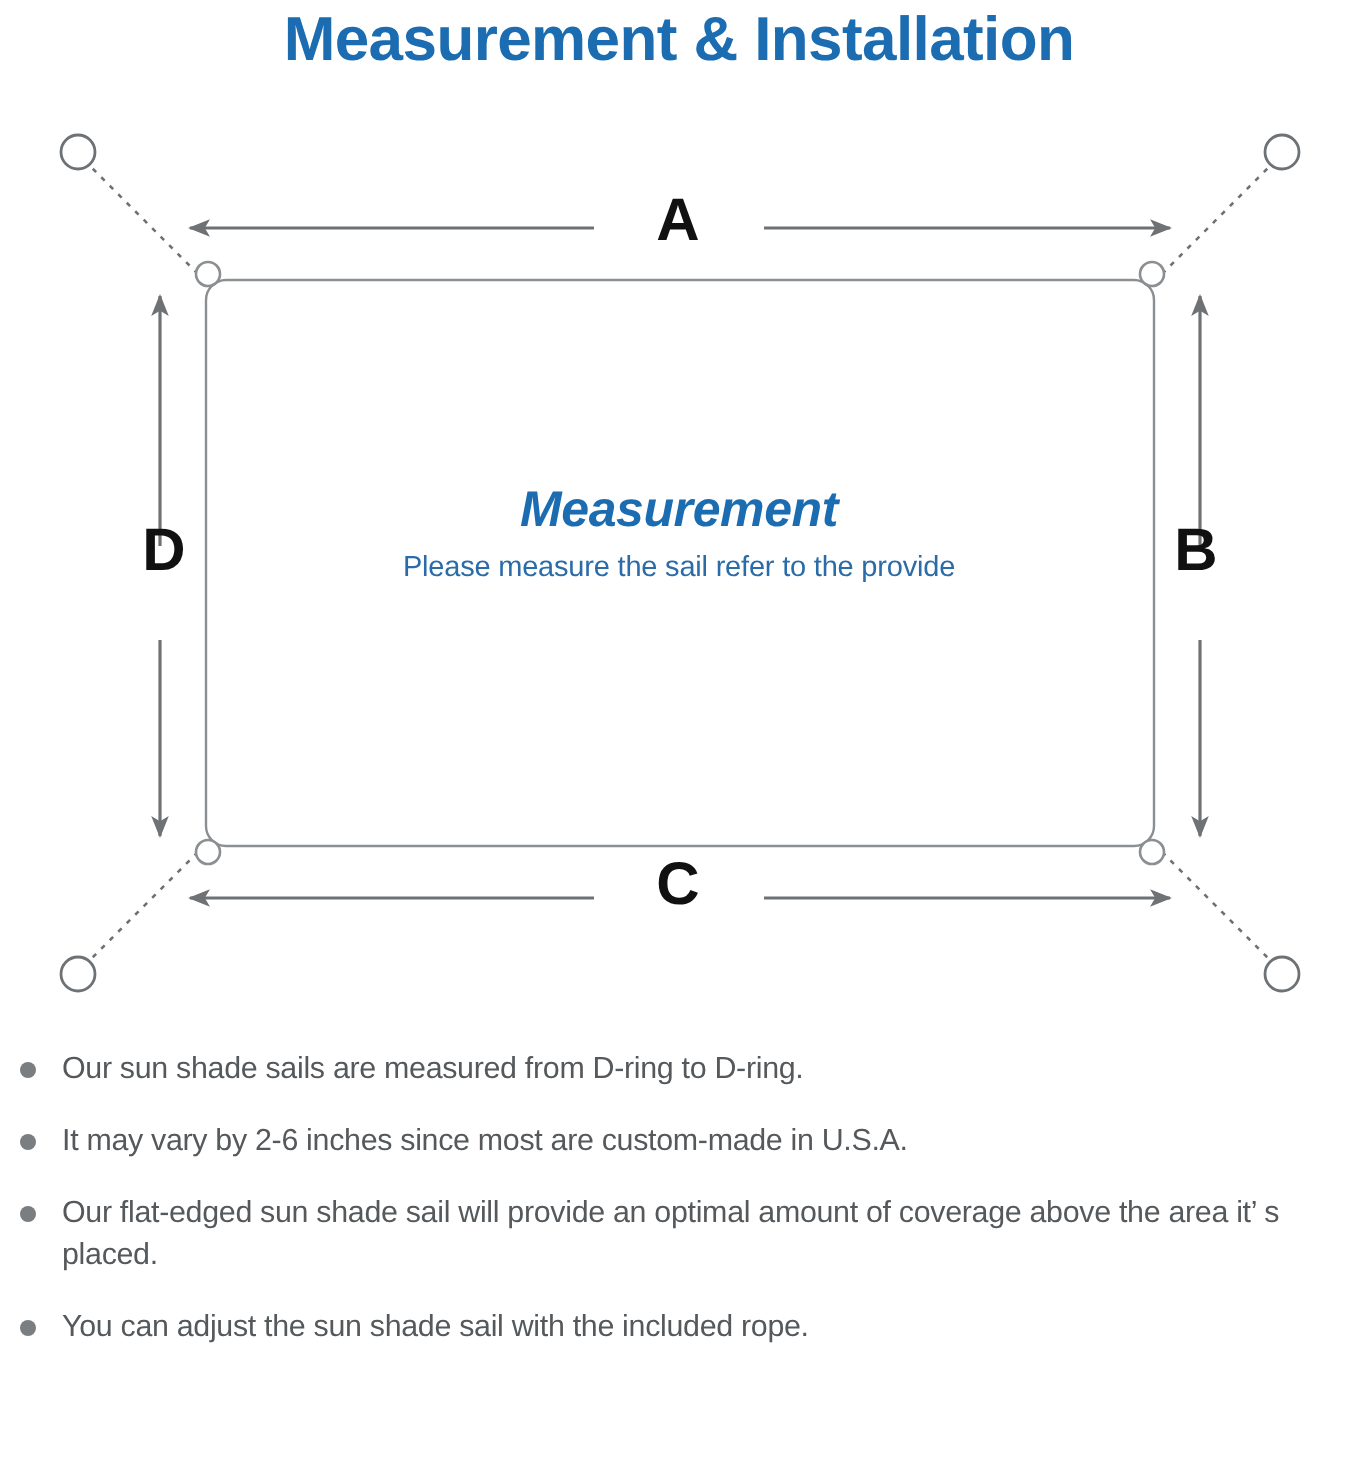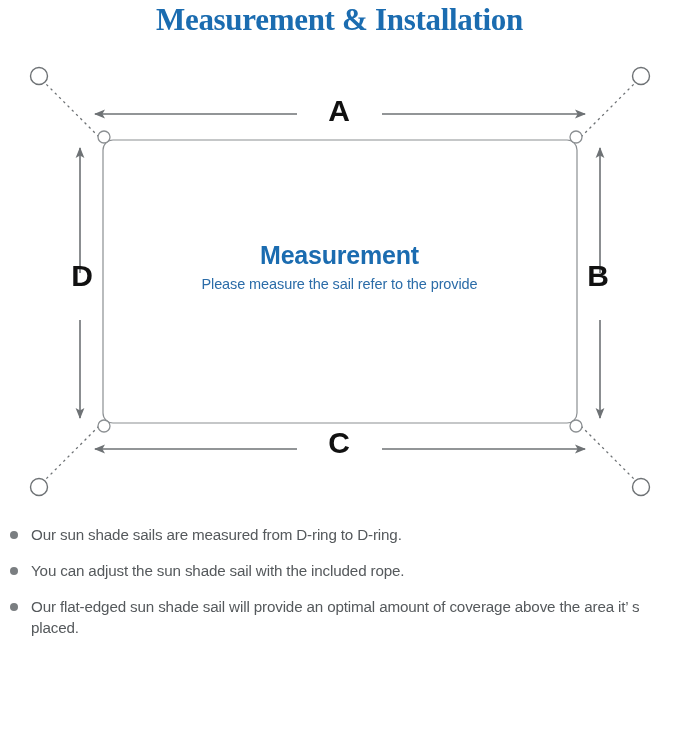--- a/index.html
+++ b/index.html
@@ -16,21 +16,21 @@
     -webkit-font-smoothing: antialiased;
   }
 
   
   .title {
     position: absolute;
     left: 0;
     top: 0;
     width: 679px;
     text-align: center;
-    font-family: Liberation Serif, serif;
+    font-family: Liberation Sans, sans-serif;
     font-weight: bold;
     font-size: 31px;
     line-height: 40px;
     letter-spacing: -0.3px;
     color: #1b6cb0;
     white-space: nowrap;
   }
 
   
   .diagram {
@@ -51,20 +51,21 @@
     text-align: center;
     pointer-events: none;
   }
   .center-title {
     font-family: "Liberation Sans", sans-serif;
     font-weight: bold;
     font-size: 25px;
     line-height: 30px;
     color: #1b6cb0;
     letter-spacing: -0.2px;
+    font-style: italic;
   }
   .center-sub {
     margin-top: 4px;
     font-family: "Liberation Sans", sans-serif;
     font-weight: normal;
     font-size: 14.5px;
     line-height: 20px;
     color: #2b6ca8;
     letter-spacing: -0.1px;
   }
@@ -185,19 +186,23 @@
   <div class="center-sub">Please measure the sail refer to the provide</div>
 </div>
 
 <div class="notes">
   <div class="note-item">
     <span class="note-bullet"></span>
     <span>Our sun shade sails are measured from D-ring to D-ring.</span>
   </div>
   <div class="note-item">
     <span class="note-bullet"></span>
+    <span>It may vary by 2-6 inches since most are custom-made in U.S.A.</span>
+  </div>
+  <div class="note-item">
+    <span class="note-bullet"></span>
+    <span>Our flat-edged sun shade sail will provide an optimal amount of coverage above the area it’ s placed.</span>
+  </div>
+  <div class="note-item">
+    <span class="note-bullet"></span>
     <span>You can adjust the sun shade sail with the included rope.</span>
   </div>
-  <div class="note-item">
-    <span class="note-bullet"></span>
-    <span>Our flat-edged sun shade sail will provide an optimal amount of coverage above the area it’ s placed.</span>
-  </div>
 </div>
 
 </body></html>

